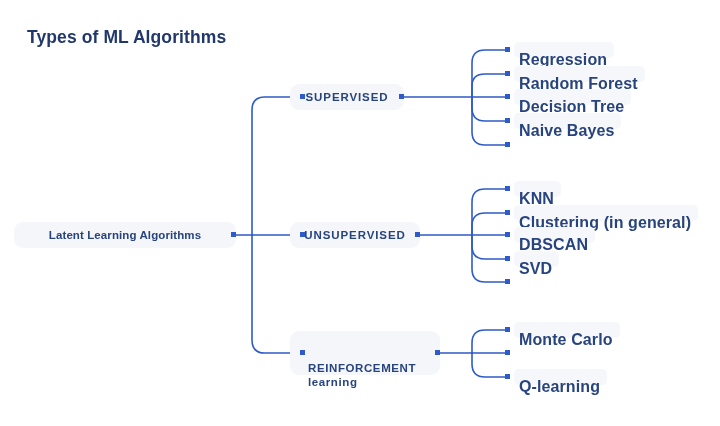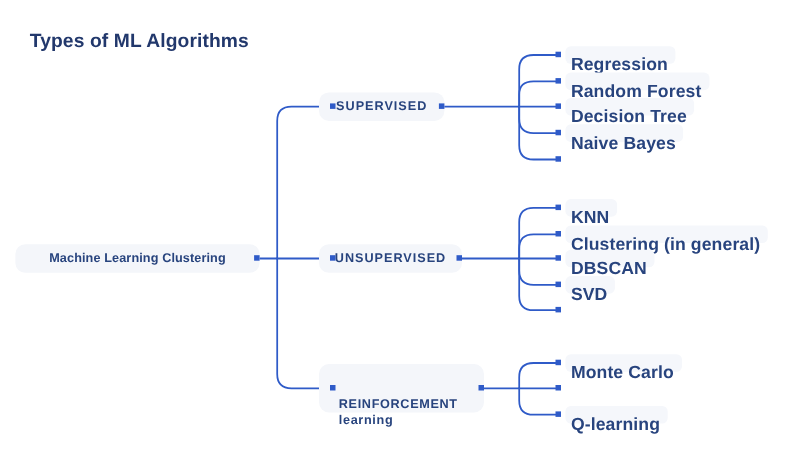--- a/index.html
+++ b/index.html
@@ -164,21 +164,21 @@
 
       <path d="M440 353 L472 353"></path>
 
       <path d="M472 353 L472 343 Q472 330 485 330 L505 330"></path>
       <path d="M472 353 L505 353"></path>
       <path d="M472 353 L472 364 Q472 377 485 377 L505 377"></path>
     </g>
   </svg>
 
   <div class="node root" style="left:14px; top:222px; width:222px; height:26px;">
-    <span class="node-label">Machine Learning Clustering</span>
+    <span class="node-label">Latent Learning Algorithms</span>
   </div>
   <div class="marker" style="left:231px; top:232px;"></div>
 
   <div class="node level2" style="left:290px; top:84px; width:114px; height:26px;">
     <span class="node-label">SUPERVISED</span>
   </div>
   <div class="marker" style="left:300px; top:94px;"></div>
   <div class="marker" style="left:399px; top:94px;"></div>
 
   <div class="node level2" style="left:290px; top:222px; width:130px; height:26px;">

